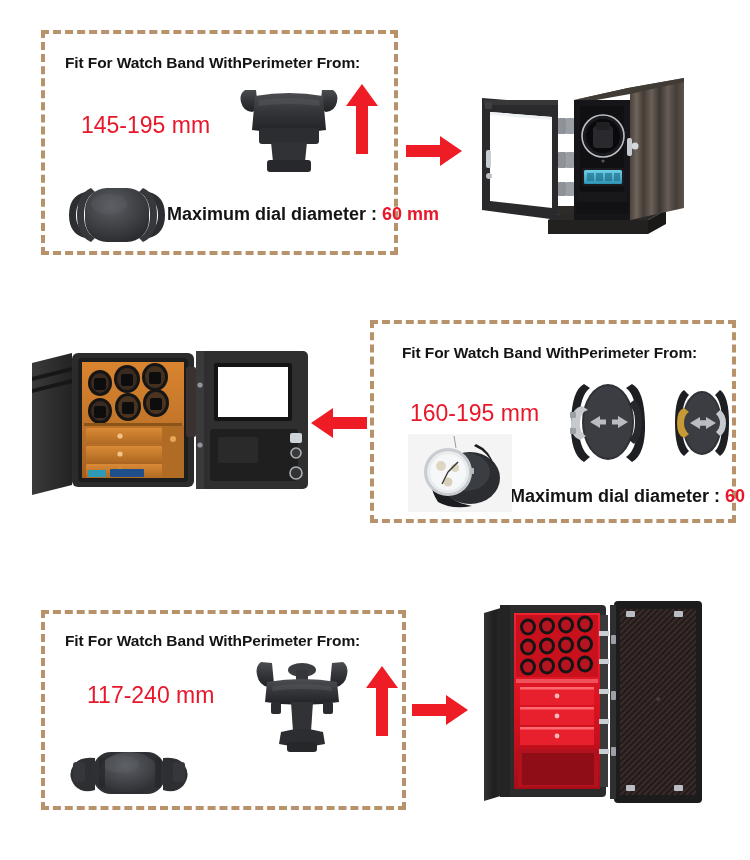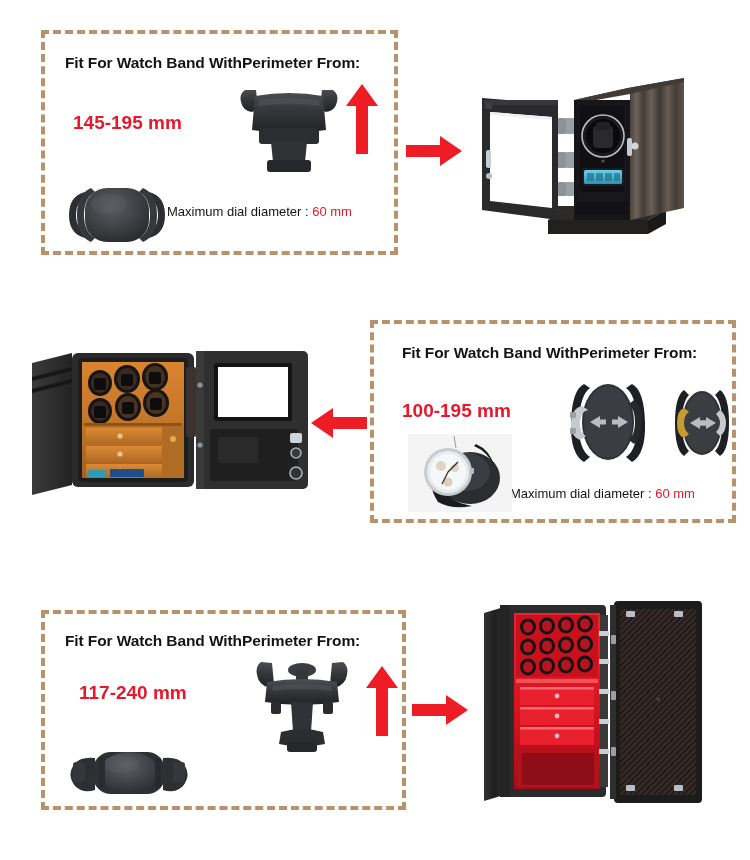--- a/index.html
+++ b/index.html
@@ -30,29 +30,30 @@
   .panel-title {
     position: absolute;
     font-size: 15.5px;
     font-weight: bold;
     color: #141414;
     letter-spacing: -0.1px;
     white-space: nowrap;
   }
   .perimeter-value {
     position: absolute;
-    font-size: 19px;
-    font-weight: bold;
+    font-size: 23px;
+    font-weight: normal;
     color: #e8172a;
     white-space: nowrap;
+    margin-left: 8px;
   }
   .dial-line {
     position: absolute;
-    font-size: 13px;
-    font-weight: normal;
+    font-size: 18px;
+    font-weight: bold;
     color: #141414;
     white-space: nowrap;
   }
   .dial-line .val {
     color: #e8172a;
   }
 
   
   .arrow-up {
     position: absolute;
@@ -307,21 +308,21 @@
   </div>
 
   <svg class="arrow-left" style="left:303px; top:118px;" viewBox="0 0 56 30">
     <polygon points="56,9 22,9 22,0 0,15 22,30 22,21 56,21" fill="#ee1c25"></polygon>
   </svg>
 
   <div class="spec-panel" style="left:362px; top:30px; width:366px; height:203px;">
 
     <div class="panel-title" style="left:28px; top:20px;">Fit For Watch Band WithPerimeter From:</div>
 
-    <div class="perimeter-value" style="left:28px; top:76px;">100-195 mm</div>
+    <div class="perimeter-value" style="left:28px; top:76px;">160-195 mm</div>
 
     <div class="dial-line" style="left:136px; top:162px;">
       <span>Maximum dial diameter : </span><span class="val">60 mm</span>
     </div>
 
     <svg class="art" style="left:34px; top:110px;" width="104" height="78" viewBox="0 0 104 78">
       <rect x="0" y="0" width="104" height="78" fill="#f4f4f4"></rect>
 
       <ellipse cx="62" cy="44" rx="30" ry="26" fill="#2b2d31"></ellipse>
       <ellipse cx="58" cy="38" rx="24" ry="19" fill="#3a3d42"></ellipse>

